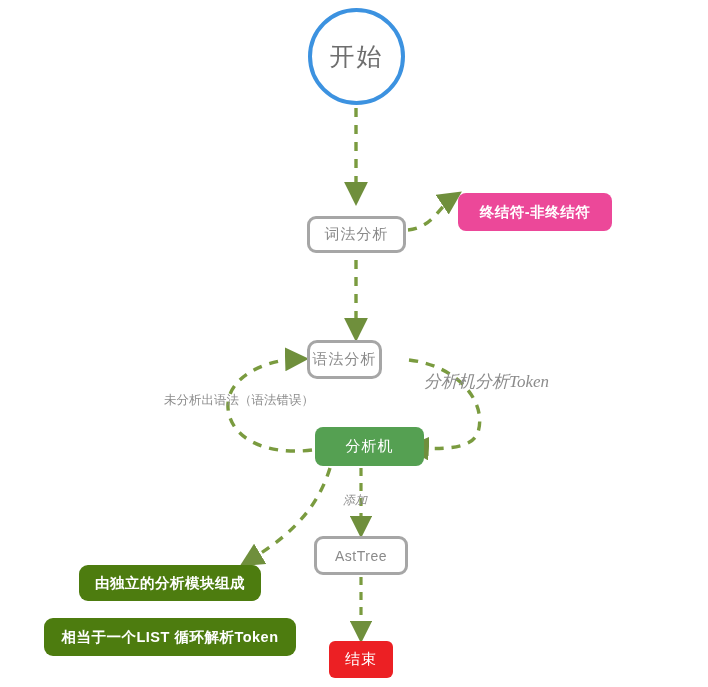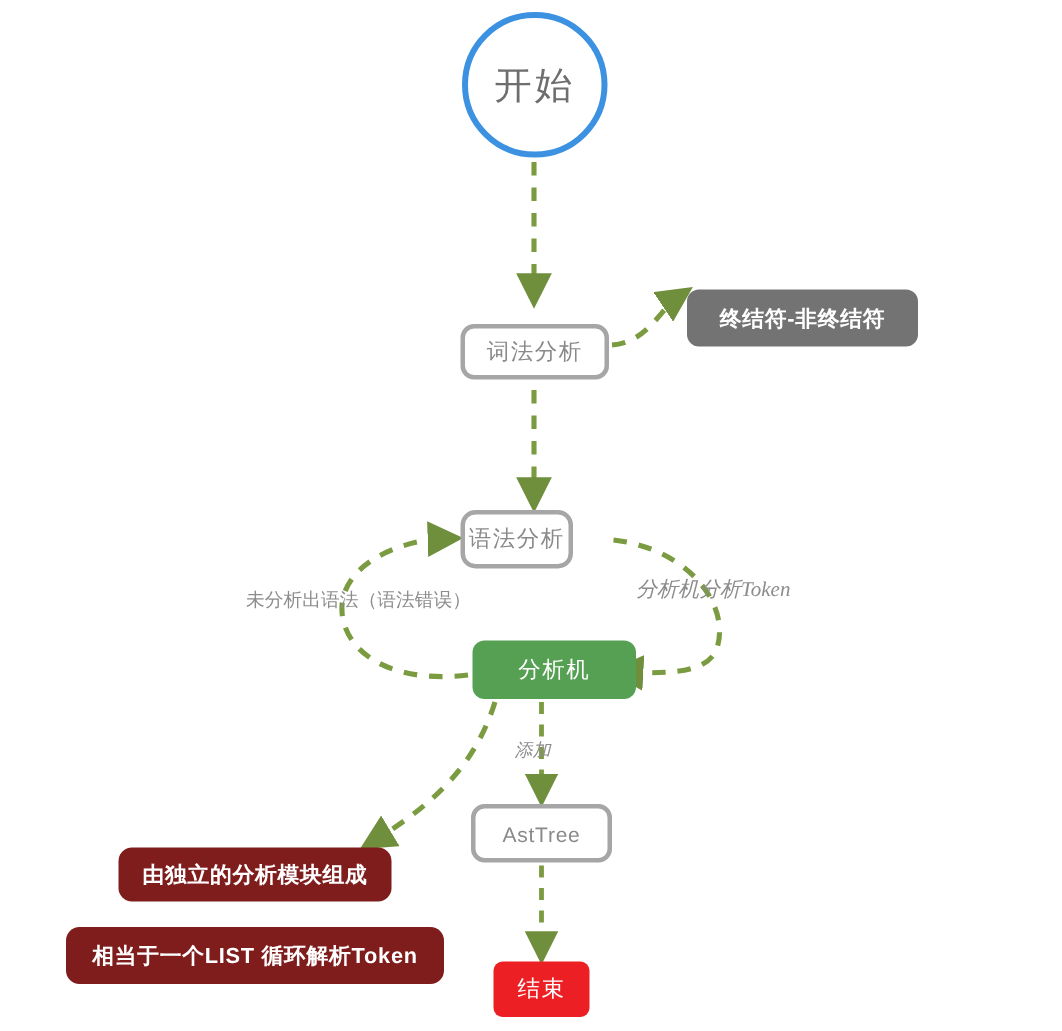--- a/index.html
+++ b/index.html
@@ -95,31 +95,31 @@
     letter-spacing: 1px;
   }
 
   
   .node-rose {
     left: 458px;
     top: 193px;
     width: 154px;
     height: 38px;
     border-radius: 8px;
-    background: #737373;
+    background: #ec4899;
     color: #ffffff;
     font-size: 14.5px;
     font-weight: bold;
     letter-spacing: 0.5px;
   }
 
   
   .node-orange {
     border-radius: 9px;
-    background: #7f1d1d;
+    background: #4d7c0f;
     color: #ffffff;
     font-size: 14.5px;
     font-weight: bold;
     letter-spacing: 0.5px;
   }
   .node-orange-1 {
     left: 79px;
     top: 565px;
     width: 182px;
     height: 36px;
@@ -151,22 +151,22 @@
     white-space: nowrap;
     font-family: "Liberation Serif", "DejaVu Serif", serif;
   }
   .label-error {
     left: 164px;
     top: 392px;
     font-size: 12.5px;
   }
   .label-token {
     left: 424px;
-    top: 384px;
-    font-size: 14px;
+    top: 370px;
+    font-size: 17px;
     font-style: italic;
   }
   .label-add {
     left: 343px;
     top: 492px;
     font-size: 12px;
     font-style: italic;
   }
 </style>
 </head>

